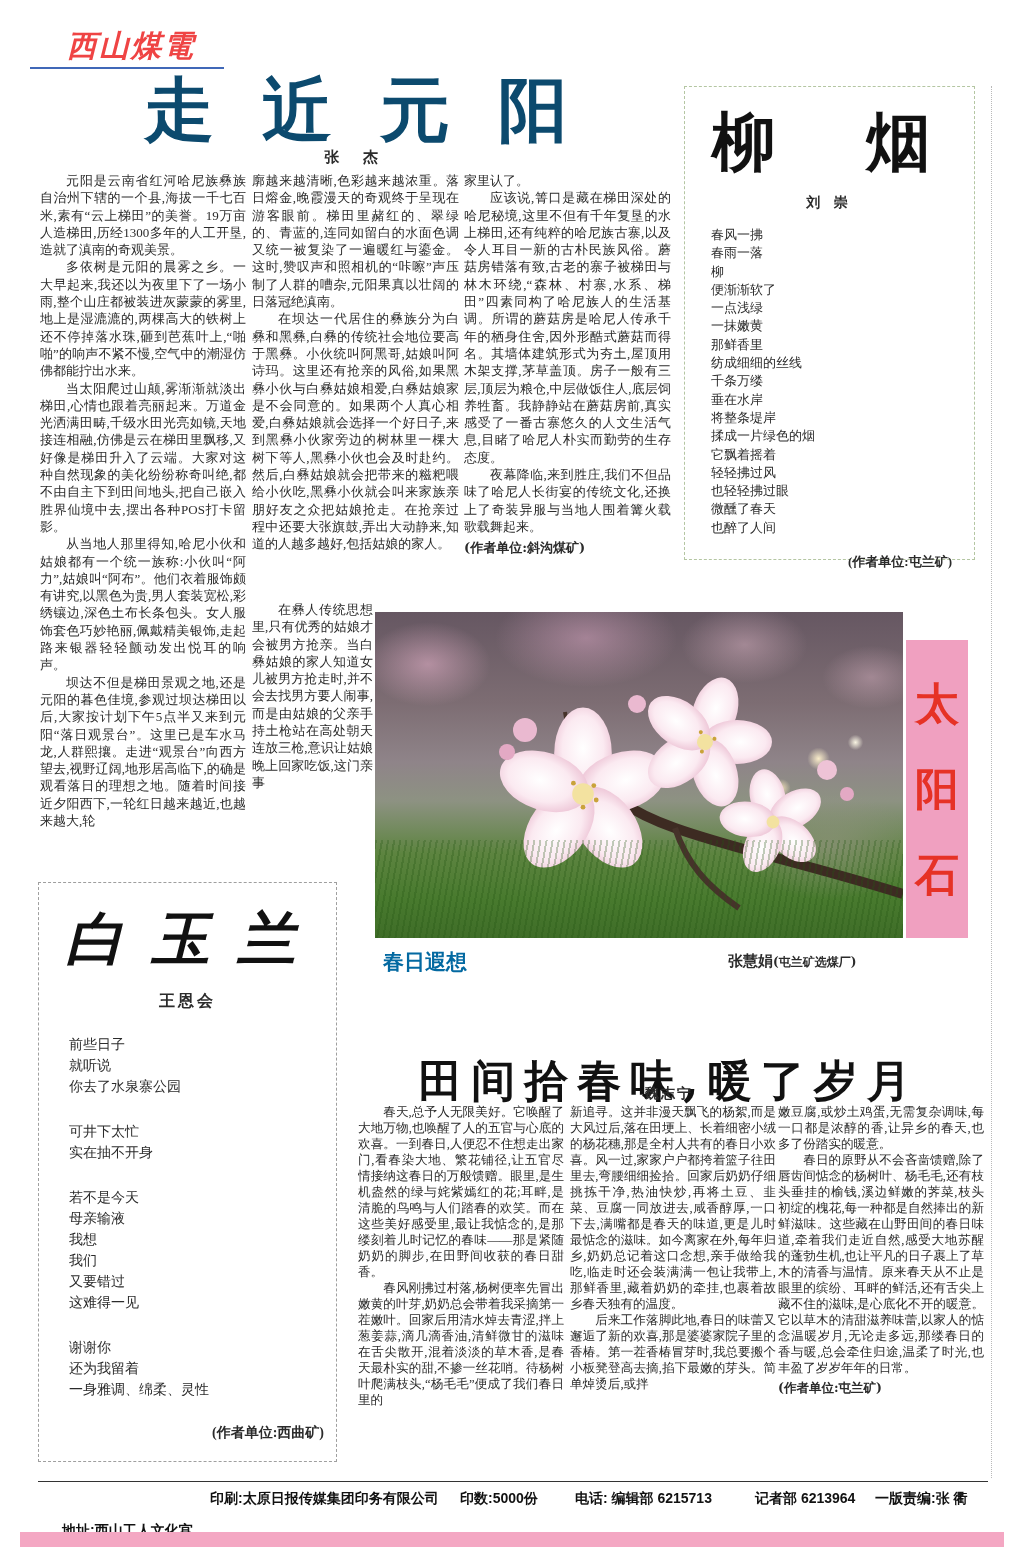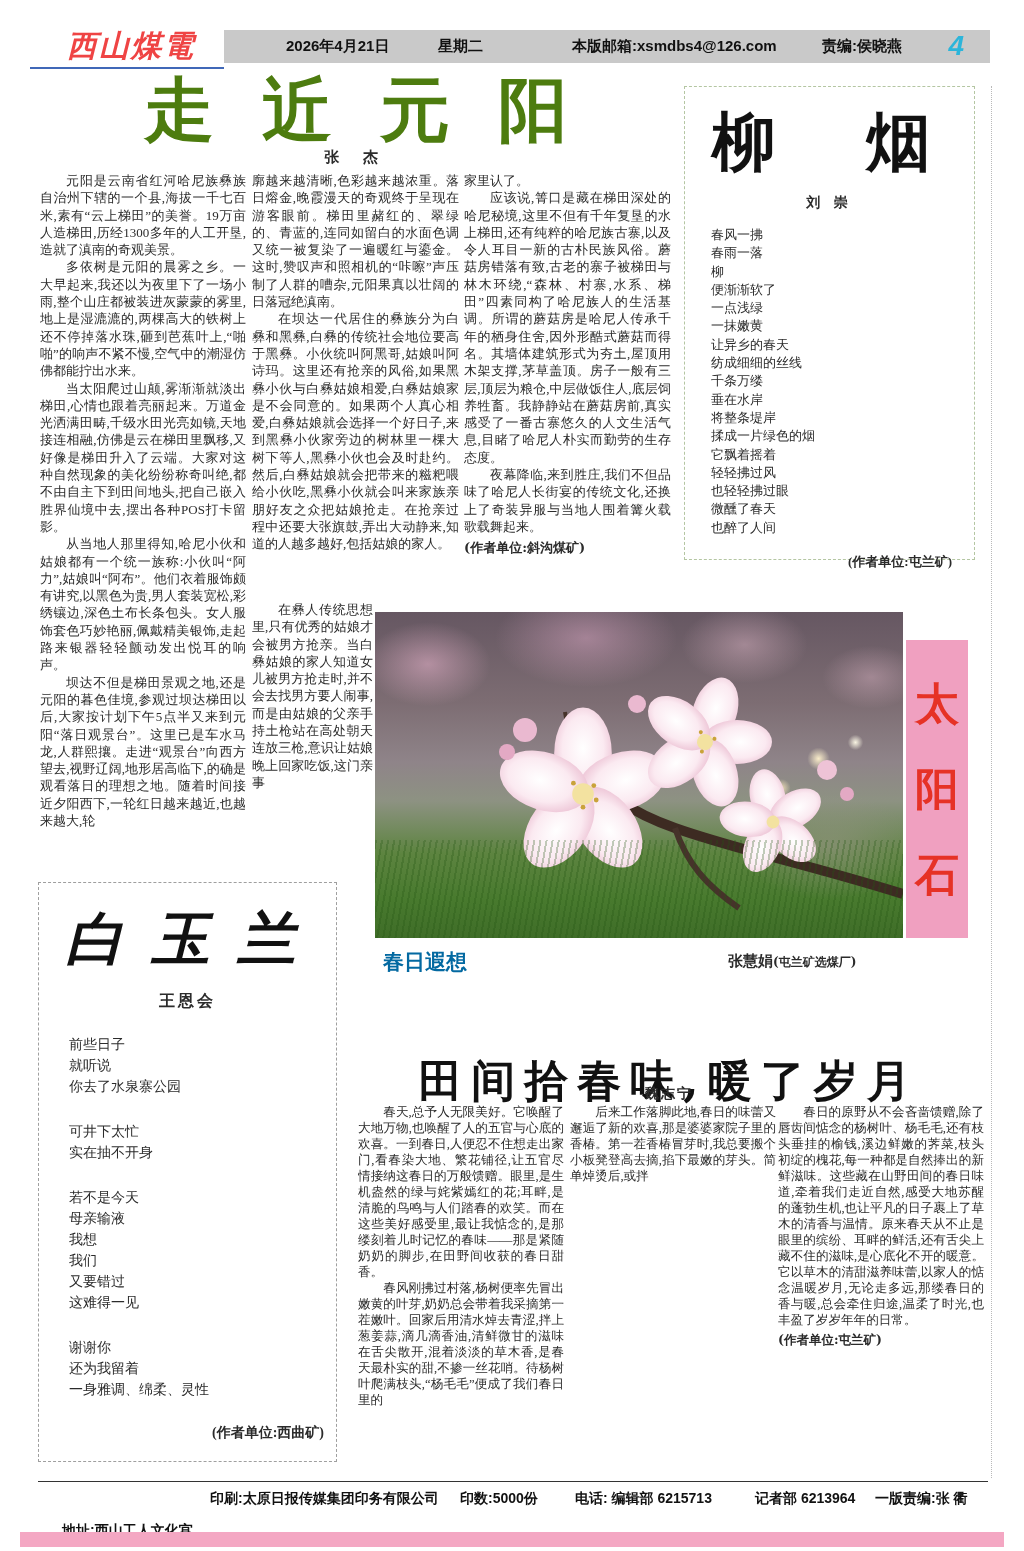--- a/index.html
+++ b/index.html
@@ -12,21 +12,21 @@
   .masthead-underline{position:absolute;left:30px;top:67px;width:194px;border-top:2px solid #4068b8;}
   .header-bar{position:absolute;left:224px;top:30px;width:766px;height:33px;background:#c9c9c9;}
   .header-bar .h-item{position:absolute;top:7px;font-family:"Liberation Sans",sans-serif;
             font-size:15px;font-weight:bold;color:#111;white-space:nowrap;}
   .h-date{left:62px;} .h-week{left:214px;} .h-mail{left:348px;} .h-editor{left:598px;}
   .h-page{position:absolute;right:26px;top:0px;color:#2cb5da;font-size:28px;font-weight:bold;
           font-style:italic;font-family:"Liberation Sans",sans-serif;}
   
   .main-title{position:absolute;left:40px;top:64px;width:632px;text-align:center;
           font-size:70px;font-weight:900;font-family:"Liberation Sans",sans-serif;
-          letter-spacing:48px;padding-left:24px;white-space:nowrap;color:#4d7c0f;}
+          letter-spacing:48px;padding-left:24px;white-space:nowrap;color:#0c4a6e;}
   .main-author{position:absolute;left:40px;top:148px;width:632px;text-align:center;
           font-size:15px;font-weight:bold;letter-spacing:10px;}
   .col{position:absolute;text-align:justify;font-size:13px;line-height:17.3px;overflow:hidden;}
   .col p{margin:0;text-indent:2em;}
   .col p.cont{text-indent:0;}
   .col-a{left:40px;top:172px;width:206px;height:694px;}
   .col-b{left:252px;top:172px;width:207px;height:428px;}
   .col-c{left:252px;top:601px;width:121px;height:263px;}
   .col-d{left:464px;top:172px;width:207px;height:400px;}
   .unit-line{text-align:left;font-size:13px;font-weight:bold;margin-top:4px;
@@ -91,27 +91,20 @@
   .f-phone{left:537px;} .f-reporter{left:717px;} .f-chief{left:837px;}
   .pink-strip{position:absolute;left:20px;top:1532px;width:984px;height:15px;background:#f4a7c3;}
 </style>
 </head>
 <body>
 
 <div class="page">
 
   <div class="masthead">西山煤電</div>
   <div class="masthead-underline"></div>
-  <div class="header-bar">
-    <span class="h-item h-date">2026年4月21日</span>
-    <span class="h-item h-week">星期二</span>
-    <span class="h-item h-mail">本版邮箱:xsmdbs4@126.com</span>
-    <span class="h-item h-editor">责编:侯晓燕</span>
-    <span class="h-page">4</span>
-  </div>
 
   <div class="main-title">走近元阳</div>
   <div class="main-author">张 杰</div>
 
   <div class="col col-a">
 
   <p>元阳是云南省红河哈尼族彝族自治州下辖的一个县,海拔一千七百米,素有“云上梯田”的美誉。19万亩人造梯田,历经1300多年的人工开垦,造就了滇南的奇观美景。</p>
       <p>多依树是元阳的晨雾之乡。一大早起来,我还以为夜里下了一场小雨,整个山庄都被装进灰蒙蒙的雾里,地上是湿漉漉的,两棵高大的铁树上还不停掉落水珠,砸到芭蕉叶上,“啪啪”的响声不紧不慢,空气中的潮湿仿佛都能拧出水来。</p>
       <p>当太阳爬过山颠,雾渐渐就淡出梯田,心情也跟着亮丽起来。万道金光洒满田畴,千级水田光亮如镜,天地接连相融,仿佛是云在梯田里飘移,又好像是梯田升入了云端。大家对这种自然现象的美化纷纷称奇叫绝,都不由自主下到田间地头,把自己嵌入胜界仙境中去,摆出各种POS打卡留影。</p>
       <p>从当地人那里得知,哈尼小伙和姑娘都有一个统一族称:小伙叫“阿力”,姑娘叫“阿布”。他们衣着服饰颇有讲究,以黑色为贵,男人套装宽松,彩绣镶边,深色土布长条包头。女人服饰套色巧妙艳丽,佩戴精美银饰,走起路来银器轻轻颤动发出悦耳的响声。</p>
@@ -140,21 +133,21 @@
     <div class="p1-title">柳 烟</div>
     <div class="p1-author">刘 崇</div>
     <div class="p1-lines">
 
     <div>春风一拂</div>
         <div>春雨一落</div>
         <div>柳</div>
         <div>便渐渐软了</div>
         <div>一点浅绿</div>
         <div>一抹嫩黄</div>
-        <div>让异乡的春天</div>
+        <div>那鲜香里</div>
         <div>纺成细细的丝线</div>
         <div>千条万缕</div>
         <div>垂在水岸</div>
         <div>将整条堤岸</div>
         <div>揉成一片绿色的烟</div>
         <div>它飘着摇着</div>
         <div>轻轻拂过风</div>
         <div>也轻轻拂过眼</div>
         <div>微醺了春天</div>
         <div>也醉了人间</div>
@@ -255,25 +248,27 @@
 
   <div class="bottom-title">田间拾春味,暖了岁月</div>
   <div class="bottom-author">魏志宁</div>
   <div class="col col-e">
 
   <p>春天,总予人无限美好。它唤醒了大地万物,也唤醒了人的五官与心底的欢喜。一到春日,人便忍不住想走出家门,看春染大地、繁花铺径,让五官尽情接纳这春日的万般馈赠。眼里,是生机盎然的绿与姹紫嫣红的花;耳畔,是清脆的鸟鸣与人们踏春的欢笑。而在这些美好感受里,最让我惦念的,是那缕刻着儿时记忆的春味——那是紧随奶奶的脚步,在田野间收获的春日甜香。</p>
       <p>春风刚拂过村落,杨树便率先冒出嫩黄的叶芽,奶奶总会带着我采摘第一茬嫩叶。回家后用清水焯去青涩,拌上葱姜蒜,滴几滴香油,清鲜微甘的滋味在舌尖散开,混着淡淡的草木香,是春天最朴实的甜,不掺一丝花哨。待杨树叶爬满枝头,“杨毛毛”便成了我们春日里的</p>
     </div>
   <div class="col col-f">
 
+  <p class="cont">新追寻。这并非漫天飘飞的杨絮,而是大风过后,落在田埂上、长着细密小绒的杨花穗,那是全村人共有的春日小欢喜。风一过,家家户户都挎着篮子往田里去,弯腰细细捡拾。回家后奶奶仔细挑拣干净,热油快炒,再将土豆、韭菜、豆腐一同放进去,咸香醇厚,一口下去,满嘴都是春天的味道,更是儿时最惦念的滋味。如今离家在外,每年归乡,奶奶总记着这口念想,亲手做给我吃,临走时还会装满满一包让我带上,那鲜香里,藏着奶奶的牵挂,也裹着故乡春天独有的温度。</p>
       <p>后来工作落脚此地,春日的味蕾又邂逅了新的欢喜,那是婆婆家院子里的香椿。第一茬香椿冒芽时,我总要搬个小板凳登高去摘,掐下最嫩的芽头。简单焯烫后,或拌</p>
     </div>
   <div class="col col-g">
     <div>
 
+    <p class="cont">嫩豆腐,或炒土鸡蛋,无需复杂调味,每一口都是浓醇的香,让异乡的春天,也多了份踏实的暖意。</p>
         <p>春日的原野从不会吝啬馈赠,除了唇齿间惦念的杨树叶、杨毛毛,还有枝头垂挂的榆钱,溪边鲜嫩的荠菜,枝头初绽的槐花,每一种都是自然捧出的新鲜滋味。这些藏在山野田间的春日味道,牵着我们走近自然,感受大地苏醒的蓬勃生机,也让平凡的日子裹上了草木的清香与温情。原来春天从不止是眼里的缤纷、耳畔的鲜活,还有舌尖上藏不住的滋味,是心底化不开的暖意。它以草木的清甜滋养味蕾,以家人的惦念温暖岁月,无论走多远,那缕春日的香与暖,总会牵住归途,温柔了时光,也丰盈了岁岁年年的日常。</p>
       </div>
     <div class="unit-line">(作者单位:屯兰矿)</div>
   </div>
 
   <div class="right-rule"></div>
   <div class="footer-rule"></div>
   <div class="footer">
     <span class="f-address">地址:西山工人文化宫</span>
     <span class="f-print">印刷:太原日报传媒集团印务有限公司</span>

